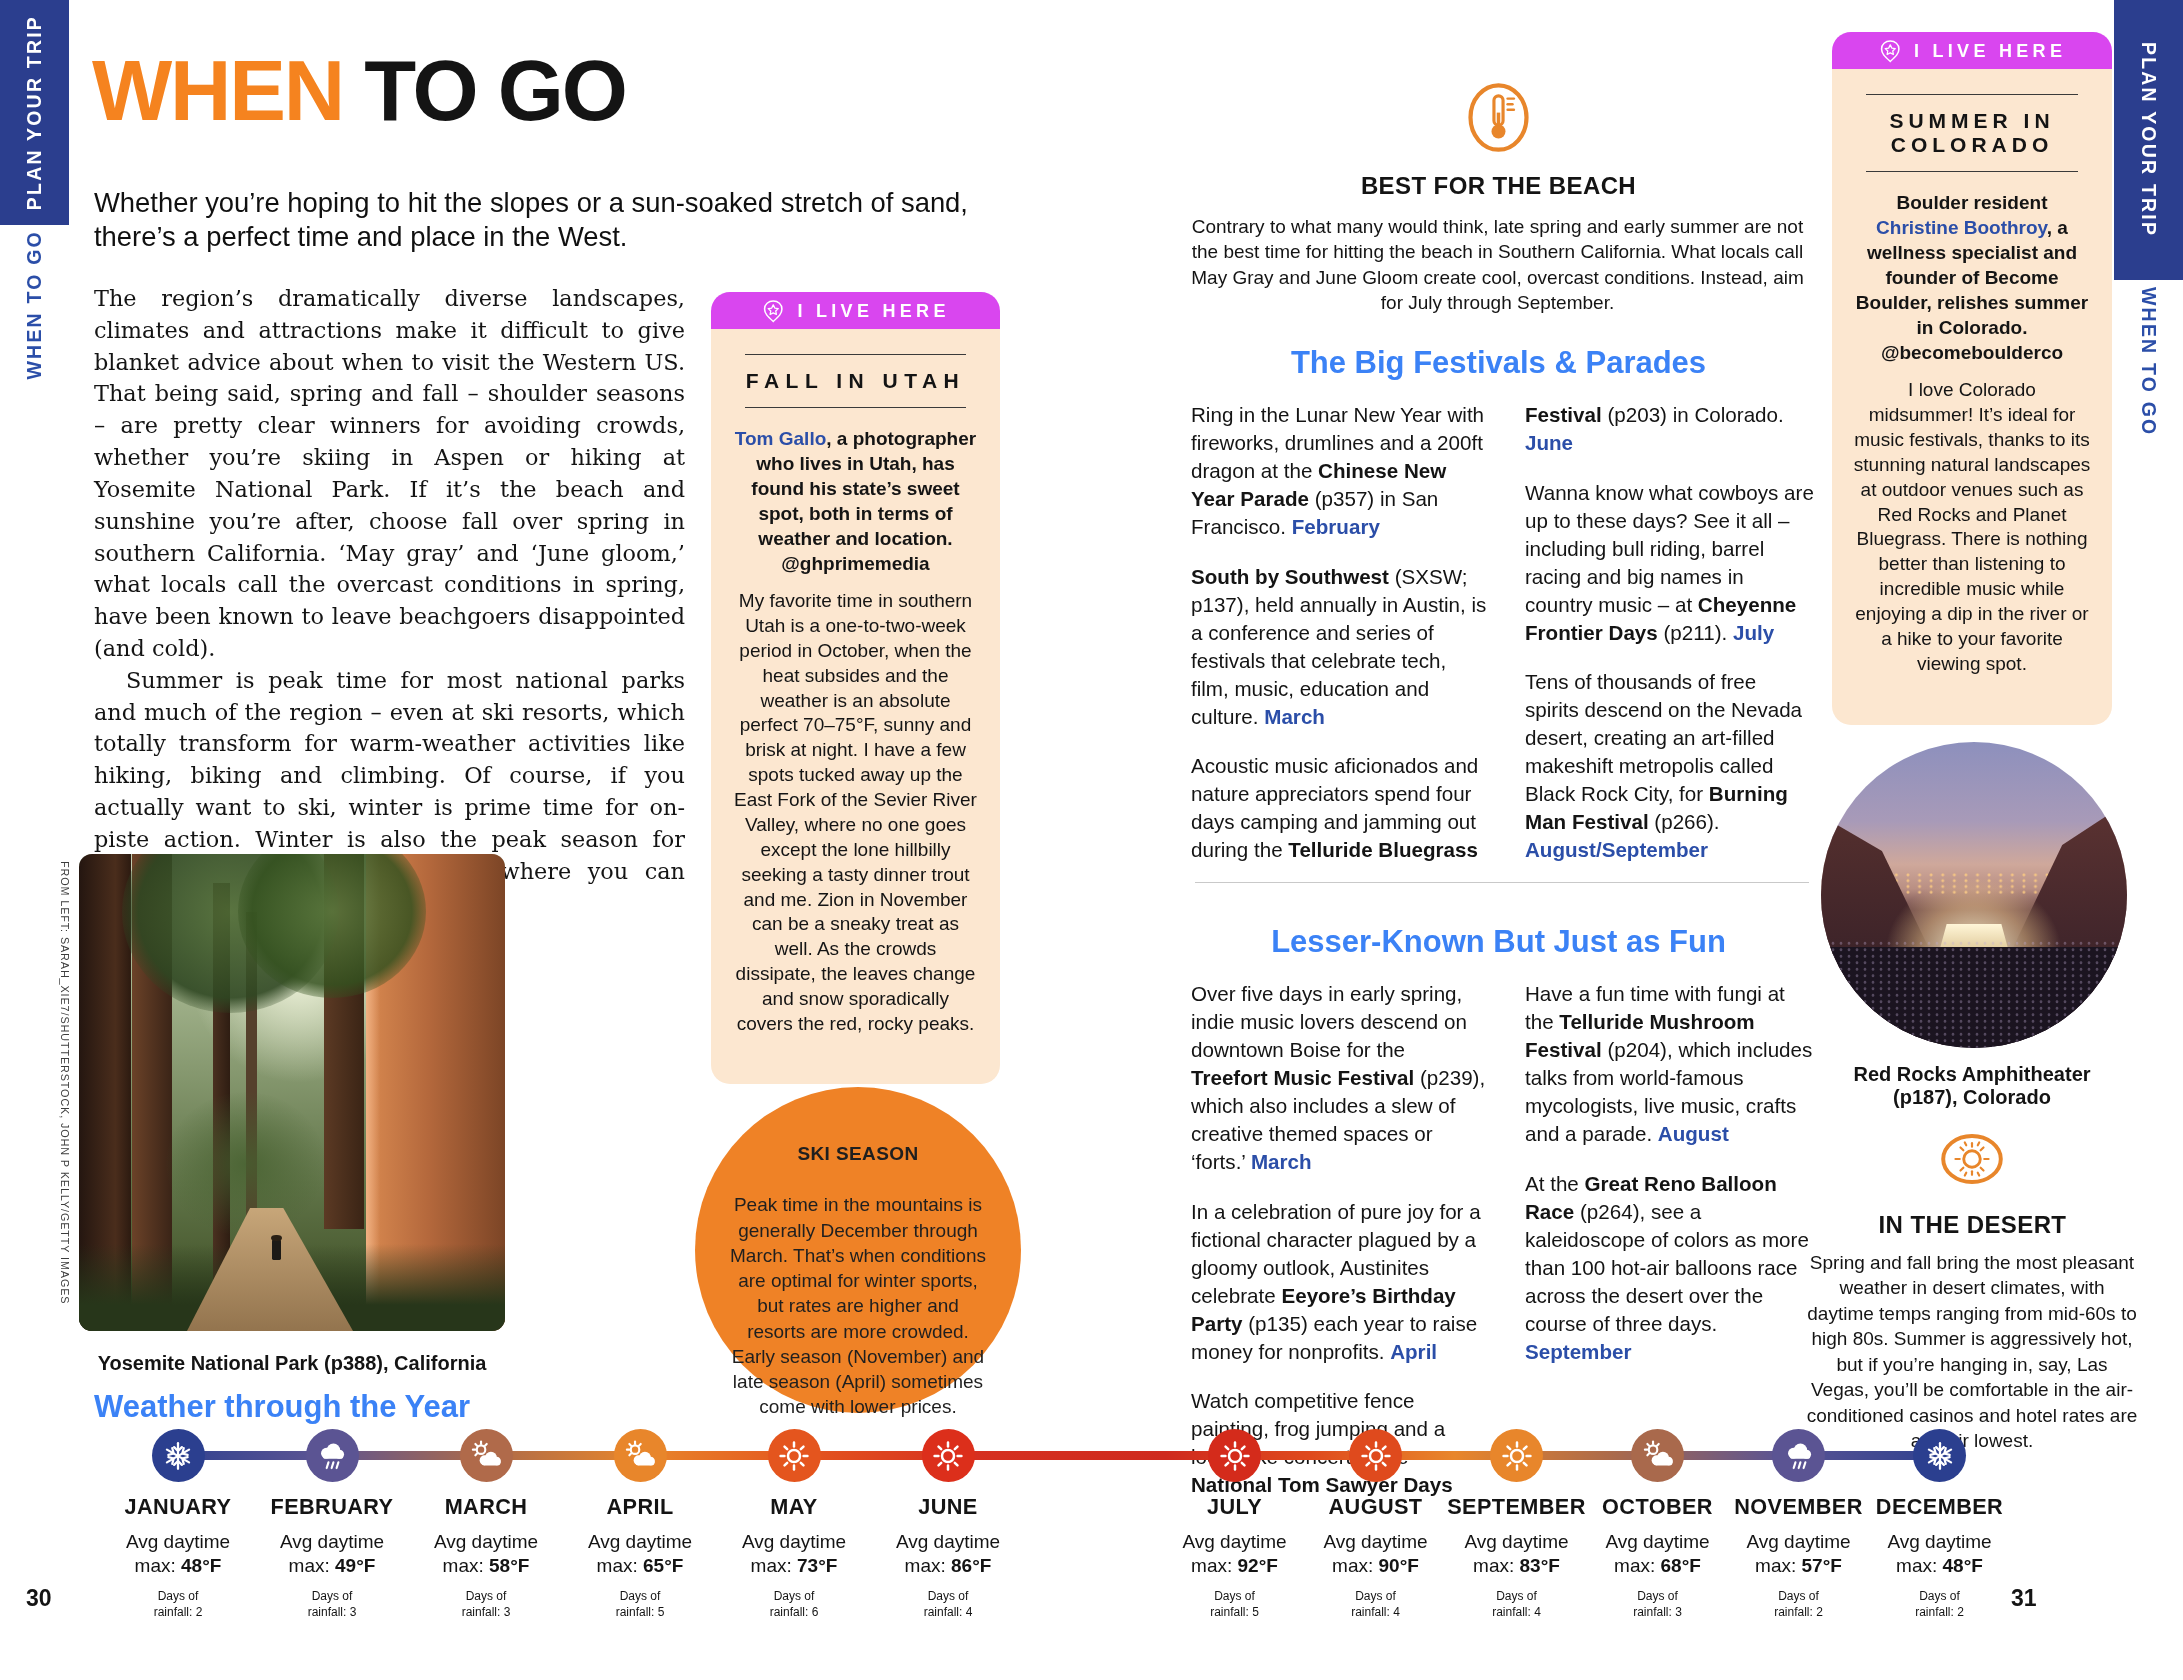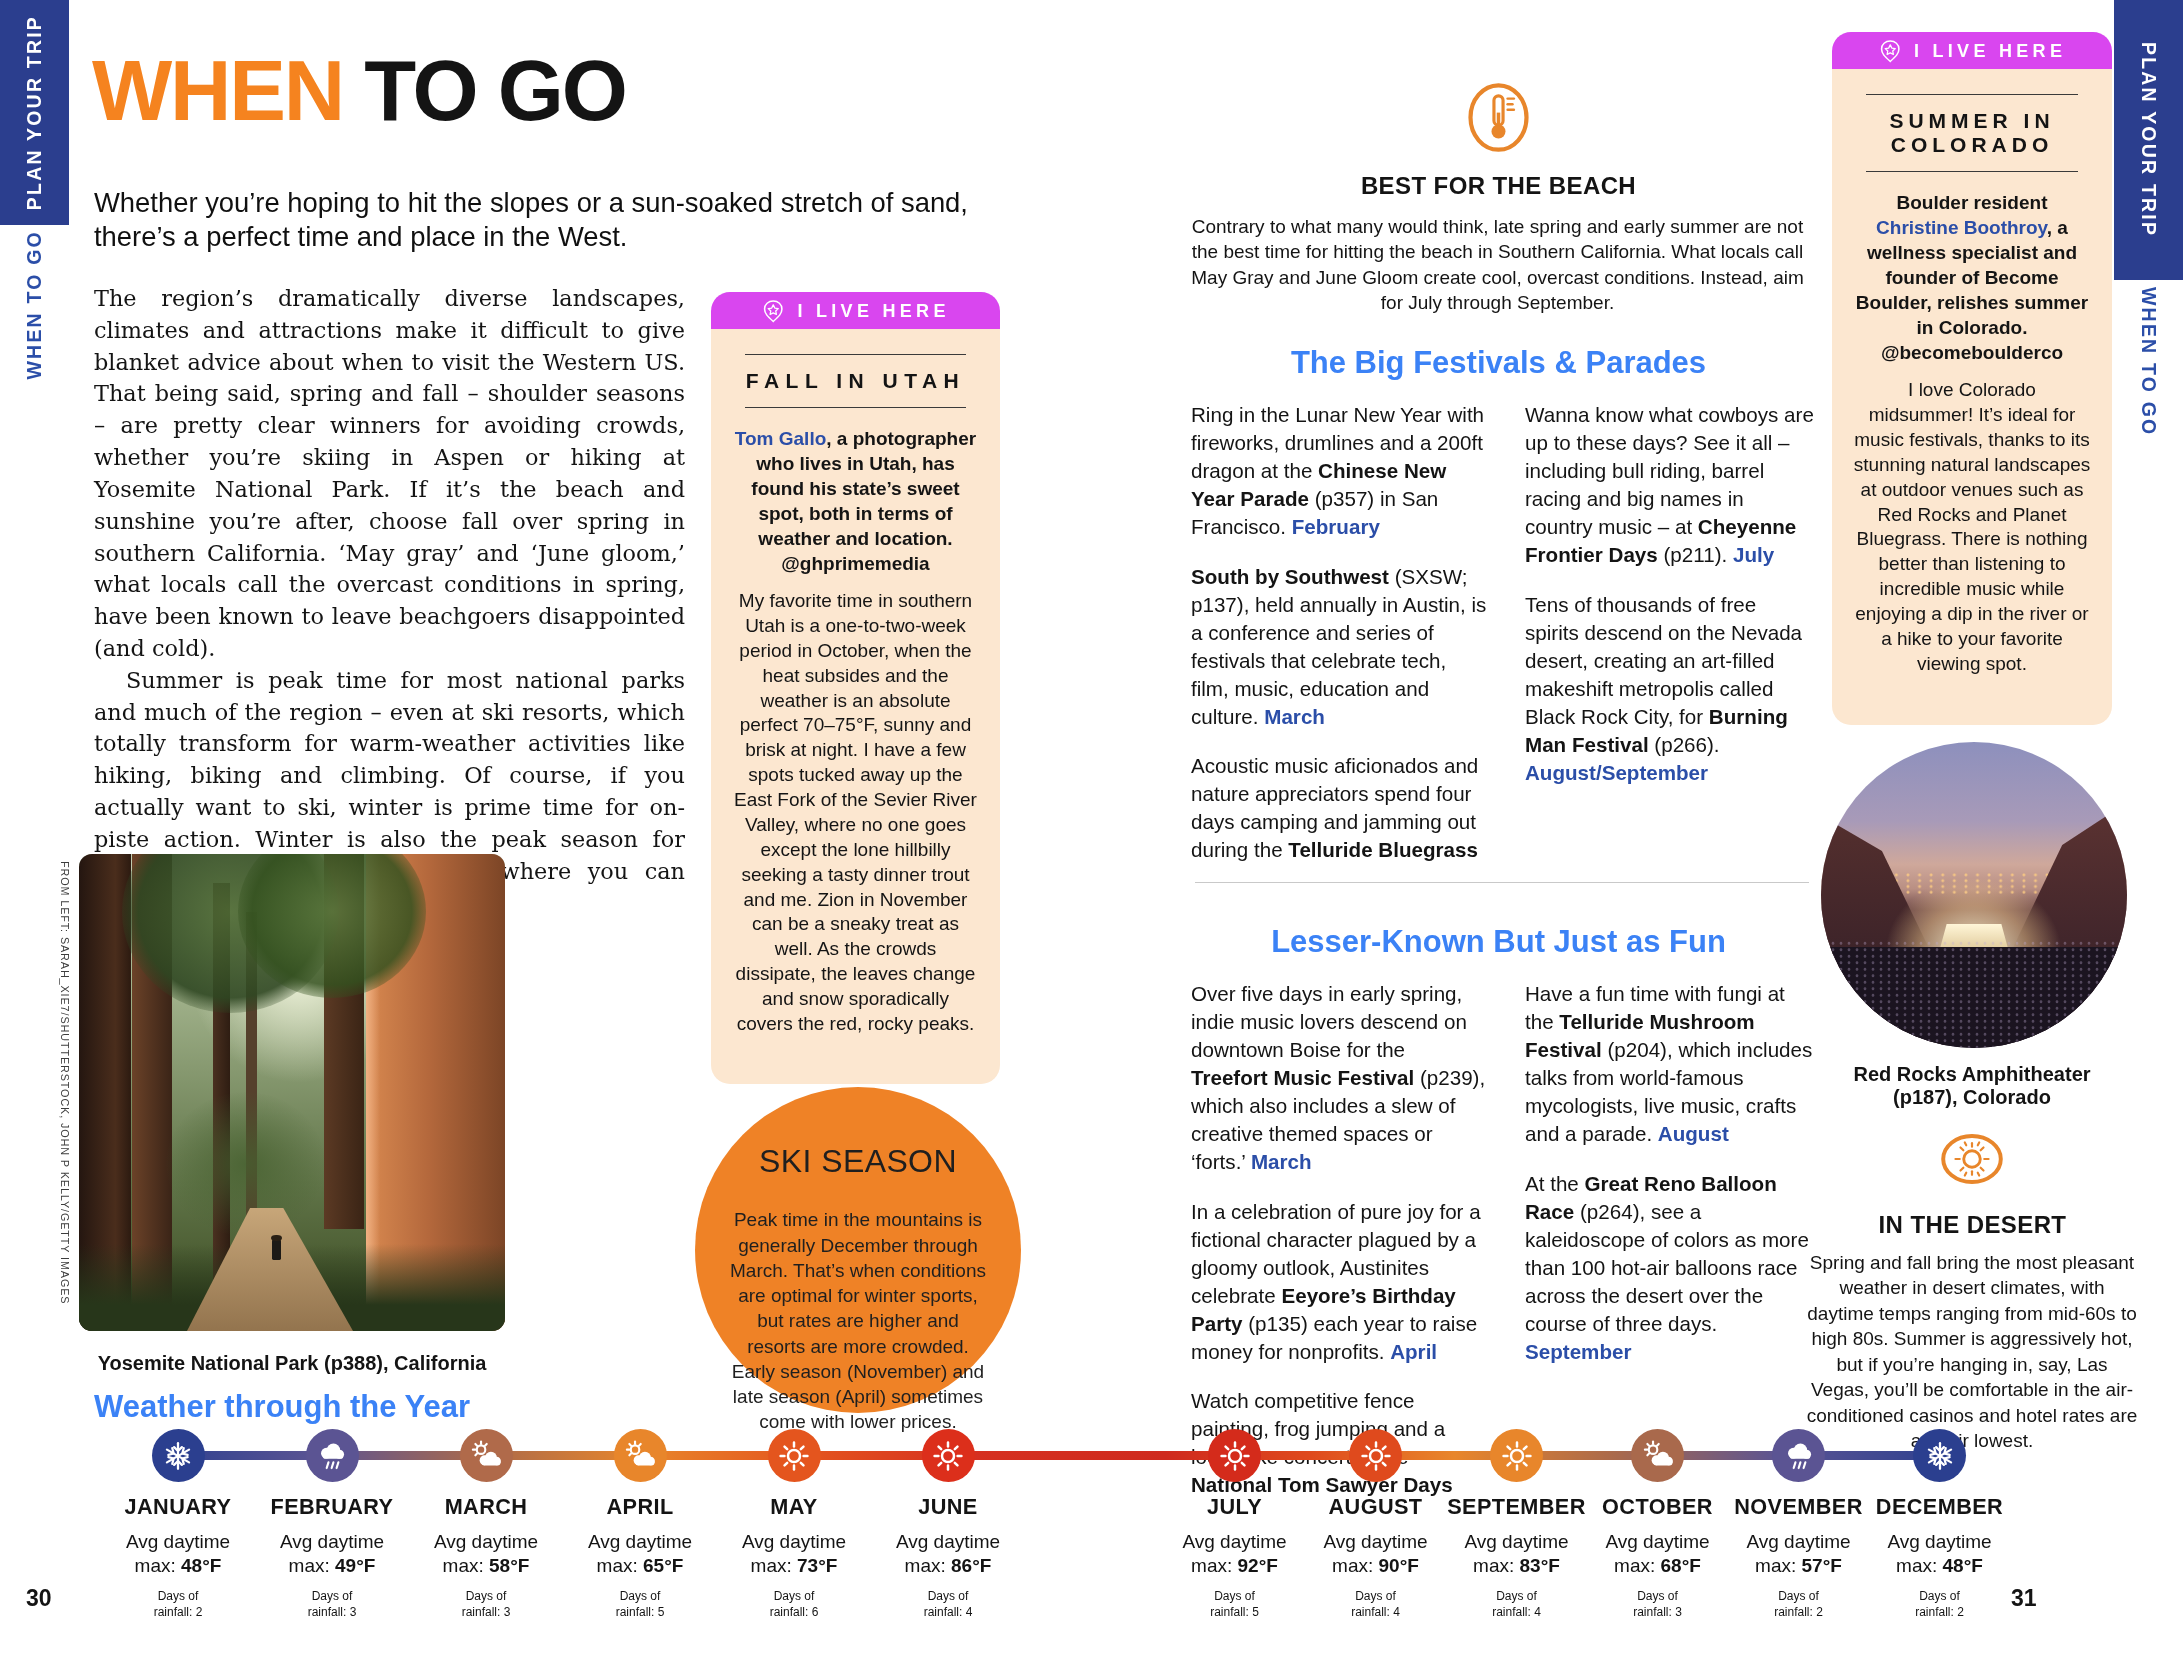--- a/index.html
+++ b/index.html
@@ -36,21 +36,21 @@
   .peach{background:#fce7d0;border-radius:0 0 19px 19px;padding:24.5px 21.7px;box-sizing:border-box;text-align:center;}
   .ihr{border:none;border-top:1.4px solid #3a3a3a;width:90%;margin:0 auto;}
   .peach h3{font-size:21px;font-weight:bold;letter-spacing:6.5px;margin:14.4px 0;color:#141414;}
   .peach .pintro{font-weight:bold;font-size:19px;line-height:1.32;margin:17.3px 0 13px;}
   .peach .pintro .bluename{color:#2b4ea8;}
   .peach .pbody{font-size:19px;line-height:1.31;}
 
   
   .ski{width:326px;height:326px;border-radius:50%;background:#ef8226;color:#1f1f1f;
        display:flex;flex-direction:column;align-items:center;box-sizing:border-box;padding:56px 32px 0;text-align:center;}
-  .ski h3{margin:0;font-size:32px;font-weight:normal;letter-spacing:0.4px;}
+  .ski h3{margin:0;font-size:19px;font-weight:bold;letter-spacing:0.4px;}
   .ski .rule{width:66px;height:2.2px;background:#1f1f1f;margin:10px auto 17.3px;}
   .ski p{margin:0;font-size:19px;line-height:1.33;}
 
   
   .midcenter{text-align:center;}
   .sec-title{font-size:24px;font-weight:bold;letter-spacing:0.4px;}
   .sec-body{font-size:19px;line-height:1.34;}
   .blue-h{color:#3b82f6;font-size:31px;font-weight:bold;}
   .fcol{font-size:20.6px;line-height:1.36;}
   .fcol p{margin:0 0 21.7px;}
@@ -222,20 +222,21 @@
   <div class="abs midcenter sec-body" style="left:1180px;top:214px;width:635px;">Contrary to what many would think, late spring and early summer are not the best time for hitting the beach in Southern California. What locals call May Gray and June Gloom create cool, overcast conditions. Instead, aim for July through September.</div>
 
   <div class="abs midcenter blue-h" style="left:1188px;top:345px;width:621px;">The Big Festivals &amp; Parades</div>
 
   <div class="abs fcol" style="left:1191px;top:401px;width:296px;">
     <p><span>Ring in the Lunar New Year with fireworks, drumlines and a 200ft dragon at the </span><b>Chinese New Year Parade</b><span> (p357) in San Francisco. </span><b class="month">February</b></p>
     <p><span></span><b>South by Southwest</b><span> (SXSW; p137), held annually in Austin, is a conference and series of festivals that celebrate tech, film, music, education and culture. </span><b class="month">March</b></p>
     <p><span>Acoustic music aficionados and nature appreciators spend four days camping and jamming out during the </span><b>Telluride Bluegrass</b><span></span><b class="month"></b></p>
   </div>
   <div class="abs fcol" style="left:1525px;top:401px;width:289px;">
+    <p><span></span><b>Festival</b><span> (p203) in Colorado. </span><b class="month">June</b></p>
     <p><span>Wanna know what cowboys are up to these days? See it all – including bull riding, barrel racing and big names in country music – at </span><b>Cheyenne Frontier Days</b><span> (p211). </span><b class="month">July</b></p>
     <p><span>Tens of thousands of free spirits descend on the Nevada desert, creating an art-filled makeshift metropolis called Black Rock City, for </span><b>Burning Man Festival</b><span> (p266). </span><b class="month">August/September</b></p>
   </div>
 
   <div class="abs divider" style="left:1195px;top:882px;width:614px;"></div>
 
   <div class="abs midcenter blue-h" style="left:1188px;top:924px;width:621px;">Lesser-Known But Just as Fun</div>
 
   <div class="abs fcol" style="left:1191px;top:980px;width:296px;">
     <p><span>Over five days in early spring, indie music lovers descend on downtown Boise for the </span><b>Treefort Music Festival</b><span> (p239), which also includes a slew of creative themed spaces or ‘forts.’ </span><b class="month">March</b></p>

